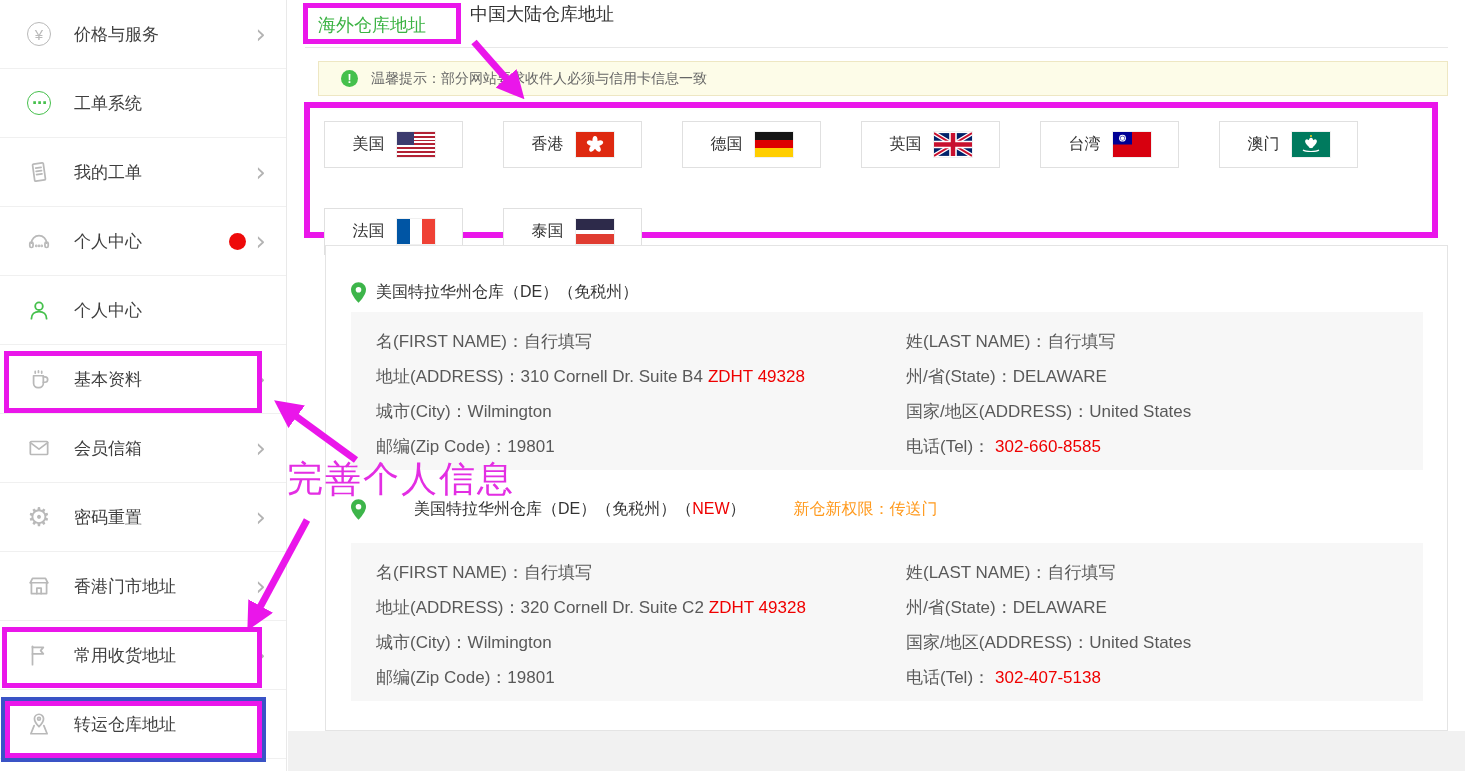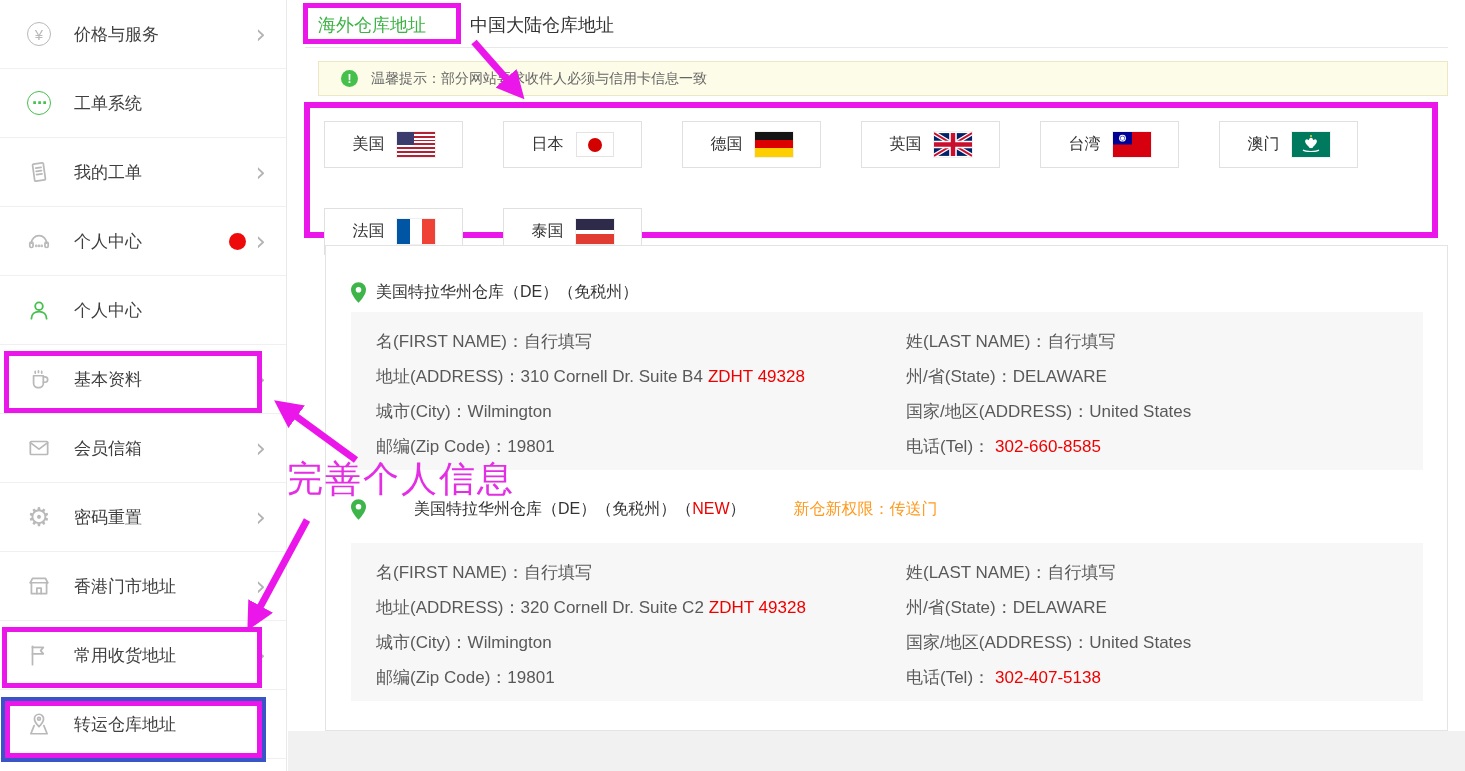--- a/index.html
+++ b/index.html
@@ -31,21 +31,21 @@
   .red-dot + .chevron{margin-left:10px;}
   
   .hl{position:absolute;box-sizing:border-box;border:5px solid var(--magenta);pointer-events:none;z-index:6;}
   .hl-basic{left:4px;top:351px;width:258px;height:62px;}
   .hl-ship{left:2px;top:627px;width:260px;height:61px;}
   .hl-transfer{left:5px;top:701px;width:257px;height:57px;outline:4px solid var(--bluebox);}
   
   .footer-strip{position:absolute;left:288px;top:731px;width:1177px;height:40px;background:#f1f1f1;}
   .tab{position:absolute;font-size:18px;cursor:pointer;}
   .tab-overseas{left:318px;top:13px;color:var(--green);}
-  .tab-mainland{left:470px;top:13px;color:#333;}
+  .tab-mainland{left:470px;top:2px;color:#333;}
   .tab-underline{position:absolute;left:305px;top:47px;width:1143px;height:1px;background:#e8e8e8;}
   .tab-box{position:absolute;left:303px;top:3px;width:158px;height:41px;border:5px solid var(--magenta);box-sizing:border-box;pointer-events:none;z-index:6;}
   .notice{position:absolute;left:318px;top:61px;width:1130px;height:35px;box-sizing:border-box;background:#fdfce8;border:1px solid #eee7c3;display:flex;align-items:center;padding-left:22px;gap:13px;font-size:14px;color:#666;}
   .notice-ico{width:17px;height:17px;border-radius:50%;background:var(--icon-green);color:#fff;font-size:12px;font-weight:bold;display:flex;align-items:center;justify-content:center;flex:none;}
   
   .flags-wrap{position:absolute;left:304px;top:102px;width:1134px;height:136px;box-sizing:border-box;border:6px solid var(--magenta);padding:13px 0 0 14px;display:flex;flex-wrap:wrap;column-gap:21px;row-gap:12px;align-content:flex-start;background:transparent;gap:40px;}
   .country{width:139px;height:47px;background:#fff;border:1px solid #e0e0e0;display:flex;align-items:center;justify-content:center;gap:12px;font-size:16px;color:#333;cursor:pointer;padding:0;font-family:inherit;}
   .flag{width:38px;height:25px;position:relative;flex:none;display:inline-block;box-shadow:0 0 0 1px rgba(0,0,0,0.06);overflow:hidden;}
   .flag svg{position:absolute;inset:0;width:100%;height:100%;display:block;}
   .flag-us{background:repeating-linear-gradient(#b22234 0 1.9px,#fff 1.9px 3.8px);}
@@ -216,22 +216,32 @@
   <span class="notice-ico">!</span>
   <span>温馨提示：部分网站要求收件人必须与信用卡信息一致</span>
 </div>
 
 <div class="flags-wrap">
   <button class="country">
     <span>美国</span>
     <span class="flag flag-us"></span>
   </button>
   <button class="country">
-    <span>日本</span>
-    <span class="flag flag-jp"></span>
+    <span>香港</span>
+    <span class="flag flag-hk">
+        <svg viewBox="0 0 38 25">
+          <g fill="#fff">
+            <ellipse cx="19" cy="9" rx="2.6" ry="5" transform="rotate(0 19 12.5)"></ellipse>
+            <ellipse cx="19" cy="9" rx="2.6" ry="5" transform="rotate(72 19 12.5)"></ellipse>
+            <ellipse cx="19" cy="9" rx="2.6" ry="5" transform="rotate(144 19 12.5)"></ellipse>
+            <ellipse cx="19" cy="9" rx="2.6" ry="5" transform="rotate(216 19 12.5)"></ellipse>
+            <ellipse cx="19" cy="9" rx="2.6" ry="5" transform="rotate(288 19 12.5)"></ellipse>
+          </g>
+        </svg>
+      </span>
   </button>
   <button class="country">
     <span>德国</span>
     <span class="flag flag-de"></span>
   </button>
   <button class="country">
     <span>英国</span>
     <span class="flag flag-gb">
         <svg viewBox="0 0 60 36">
           <rect width="60" height="36" fill="#012169"></rect>

